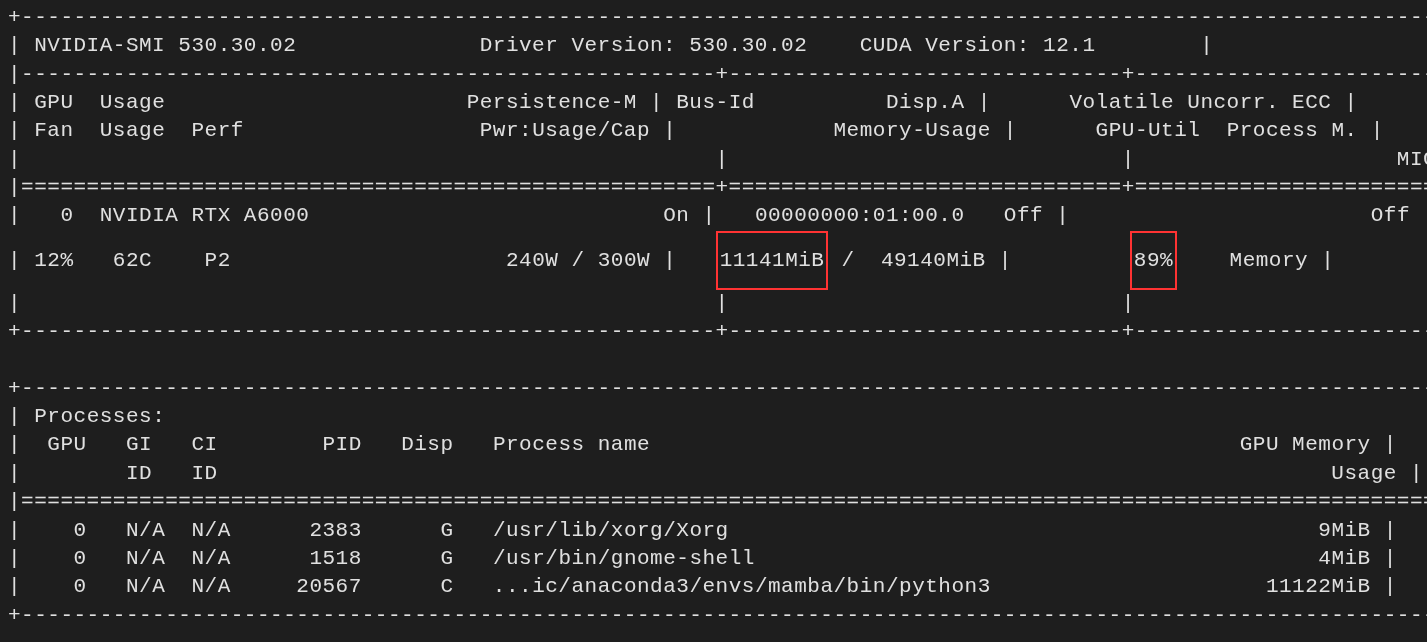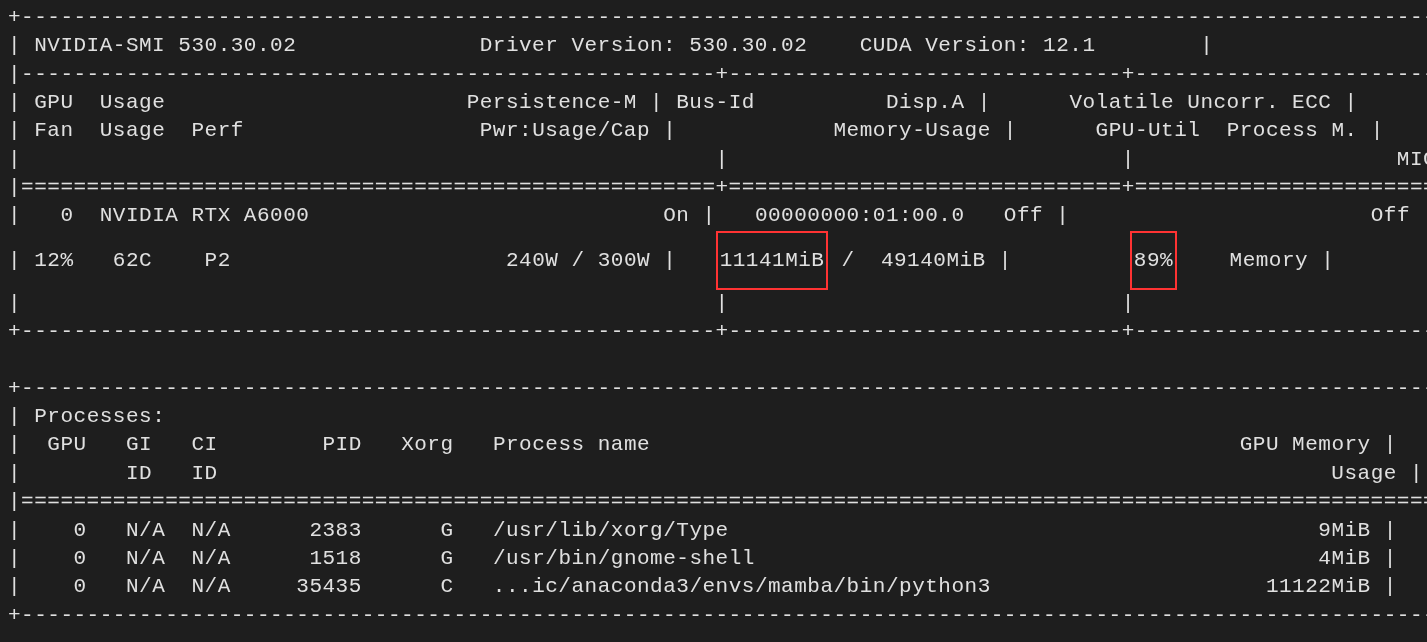--- a/index.html
+++ b/index.html
@@ -33,19 +33,19 @@
 | <span>Fan</span>  <span>Usage</span>  <span>Perf</span>                  <span>Pwr:Usage/Cap</span> |            <span>Memory-Usage</span> |      <span>GPU-Util</span>  <span>Process M.</span> |
 |                                                     |                              |                    <span>MIG M.</span> |
 |=====================================================+==============================+===========================|
 |   <span>0</span>  <span>NVIDIA RTX A6000</span>                           <span>On</span> |   <span>00000000:01:00.0</span>   <span>Off</span> |                       <span>Off</span> |
 | <span>12%</span>   <span>62C</span>    <span>P2</span>                     <span>240W</span> / <span>300W</span> |   <span class="highlight"><span>11141MiB</span></span> /  <span>49140MiB</span> |         <span class="highlight"><span>89%</span></span>    <span>Memory</span> |
 |                                                     |                              |                        |
 +-----------------------------------------------------+------------------------------+---------------------------+
 
 +----------------------------------------------------------------------------------------------------------------+
 | <span>Processes:</span>                                                                                                     |
-|  <span>GPU</span>   <span>GI</span>   <span>CI</span>        <span>PID</span>   <span>Xorg</span>   <span>Process name</span>                                             <span>GPU Memory</span> |
+|  <span>GPU</span>   <span>GI</span>   <span>CI</span>        <span>PID</span>   <span>Disp</span>   <span>Process name</span>                                             <span>GPU Memory</span> |
 |        <span>ID</span>   <span>ID</span>                                                                                     <span>Usage</span> |
 |================================================================================================================|
-|    <span>0</span>   <span>N/A</span>  <span>N/A</span>      <span>2383</span>      <span>G</span>   <span>/usr/lib/xorg/Type</span>                                             <span>9MiB</span> |
+|    <span>0</span>   <span>N/A</span>  <span>N/A</span>      <span>2383</span>      <span>G</span>   <span>/usr/lib/xorg/Xorg</span>                                             <span>9MiB</span> |
 |    <span>0</span>   <span>N/A</span>  <span>N/A</span>      <span>1518</span>      <span>G</span>   <span>/usr/bin/gnome-shell</span>                                           <span>4MiB</span> |
-|    <span>0</span>   <span>N/A</span>  <span>N/A</span>     <span>35435</span>      <span>C</span>   <span>...ic/anaconda3/envs/mamba/bin/python3</span>                     <span>11122MiB</span> |
+|    <span>0</span>   <span>N/A</span>  <span>N/A</span>     <span>20567</span>      <span>C</span>   <span>...ic/anaconda3/envs/mamba/bin/python3</span>                     <span>11122MiB</span> |
 +----------------------------------------------------------------------------------------------------------------+</div>
 
 </body></html>

